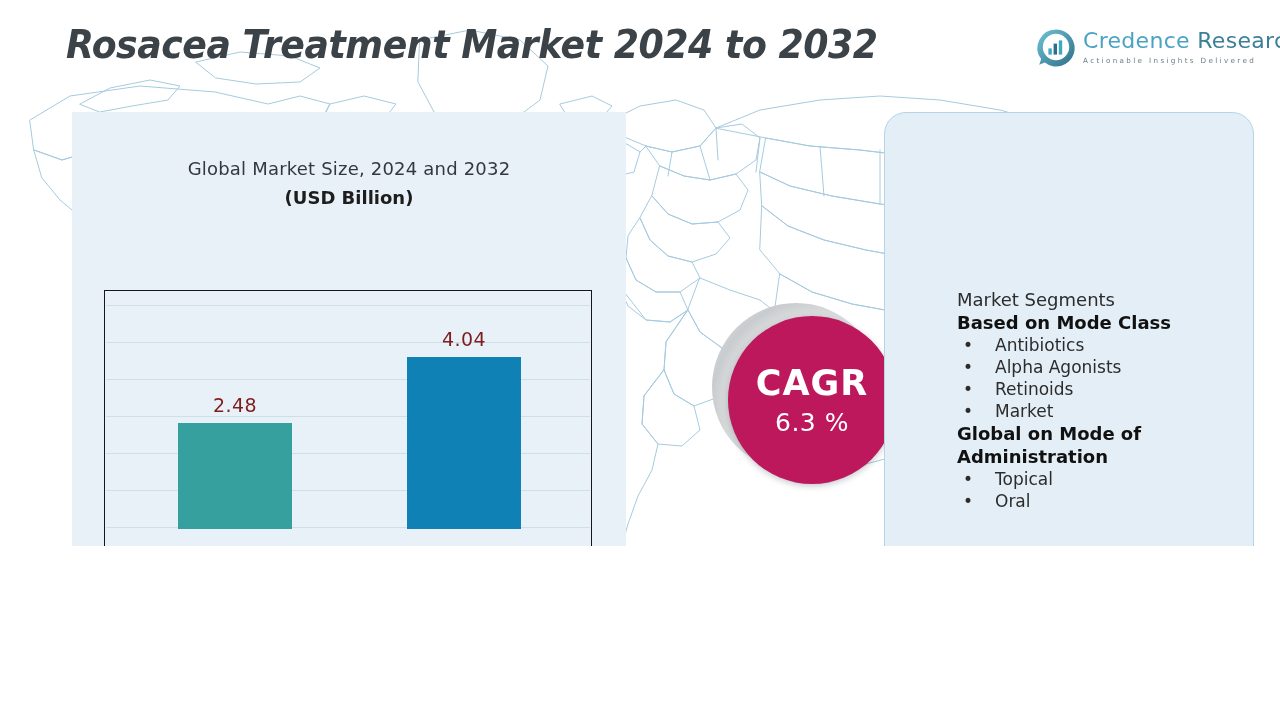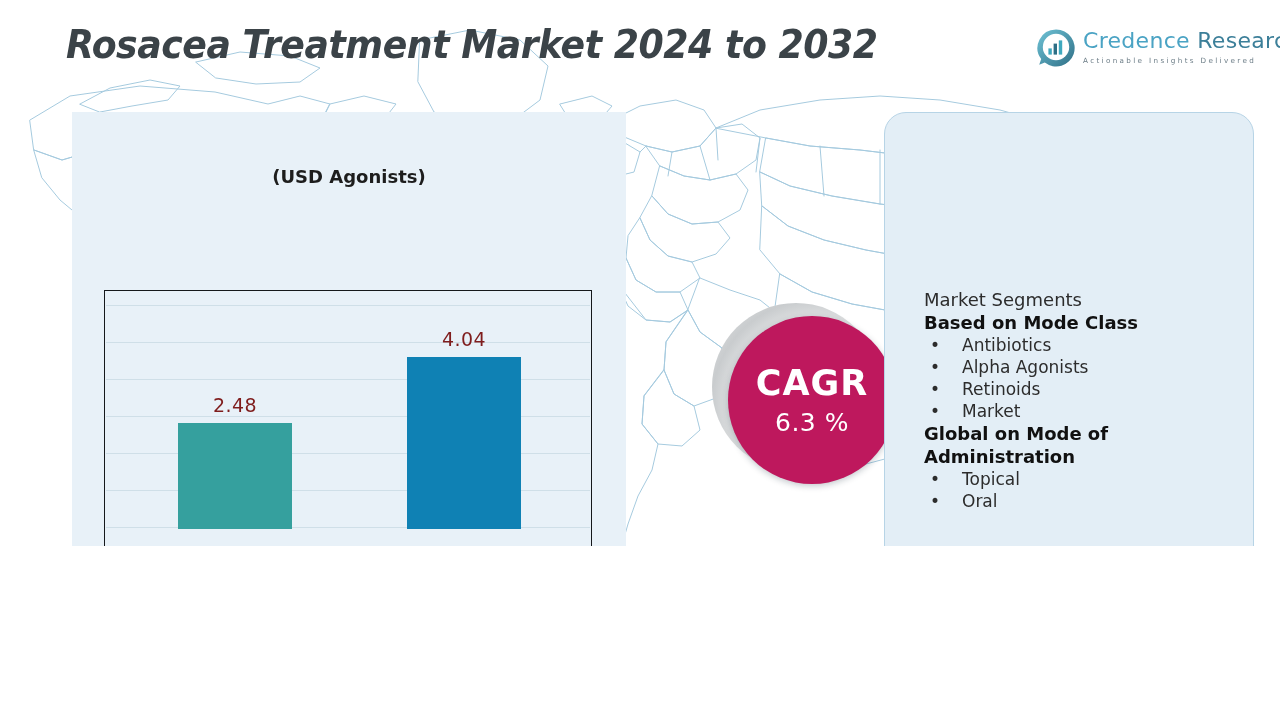--- a/index.html
+++ b/index.html
@@ -63,21 +63,21 @@
     box-shadow:0 2px 6px rgba(20,40,55,.25);
   }
   #cagr-title{font-size:35px;font-weight:bold;letter-spacing:1px;font-family:"DejaVu Sans", sans-serif;line-height:1;}
   #cagr-value{font-size:25px;font-weight:400;letter-spacing:.5px;margin-top:9px;font-family:"DejaVu Sans", sans-serif;line-height:1;}
 
   
   #right-panel{
     position:absolute;left:884px;top:112px;width:370px;height:556px;
     background:#e3eef6;border:1px solid #b7d4e6;border-radius:22px;box-sizing:border-box;
   }
-  #segments{position:absolute;left:924px;top:288px;width:270px;color:#1c1c1c;
+  #segments{position:absolute;left:957px;top:288px;width:270px;color:#1c1c1c;
     font-family:"DejaVu Sans", sans-serif;}
   .seg-title{font-size:18px;font-weight:400;line-height:23px;color:#2c2c2c;}
   .seg-group{font-size:18px;font-weight:bold;line-height:23px;color:#111;}
   .seg-item{font-size:17px;line-height:22px;color:#2c2c2c;display:flex;}
   .seg-item .dot{width:32px;flex:none;text-align:left;padding-left:6px;}
 
   
   #page-title{
     position:absolute;left:66px;top:22px;
     font-family:"DejaVu Sans", sans-serif;
@@ -193,21 +193,22 @@
     <div id="logo-text">
       <div id="logo-name">
         <span>Credence</span>
         <span class="dark">Research</span>
       </div>
       <div id="logo-tag">Actionable Insights Delivered</div>
     </div>
   </div>
 
   <div id="chart-heading">
-    <div class="line2">(USD Agonists)</div>
+    <div class="line1">Global Market Size,  2024 and 2032</div>
+    <div class="line2">(USD Billion)</div>
   </div>
 
   <div id="chart-box">
     <div id="plot">
         <div class="gridline" style="top: 14px;"></div>
         <div class="gridline" style="top: 51px;"></div>
         <div class="gridline" style="top: 88px;"></div>
         <div class="gridline" style="top: 125px;"></div>
         <div class="gridline" style="top: 162px;"></div>
         <div class="gridline" style="top: 199px;"></div>

